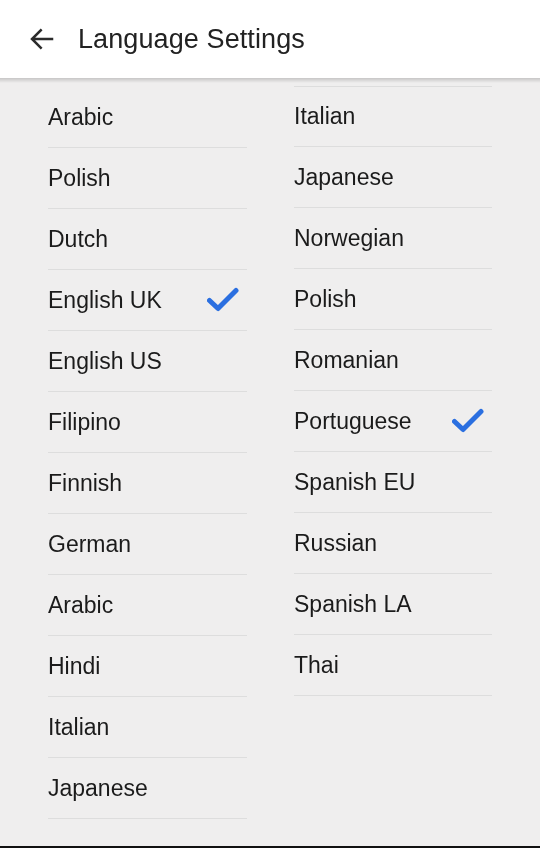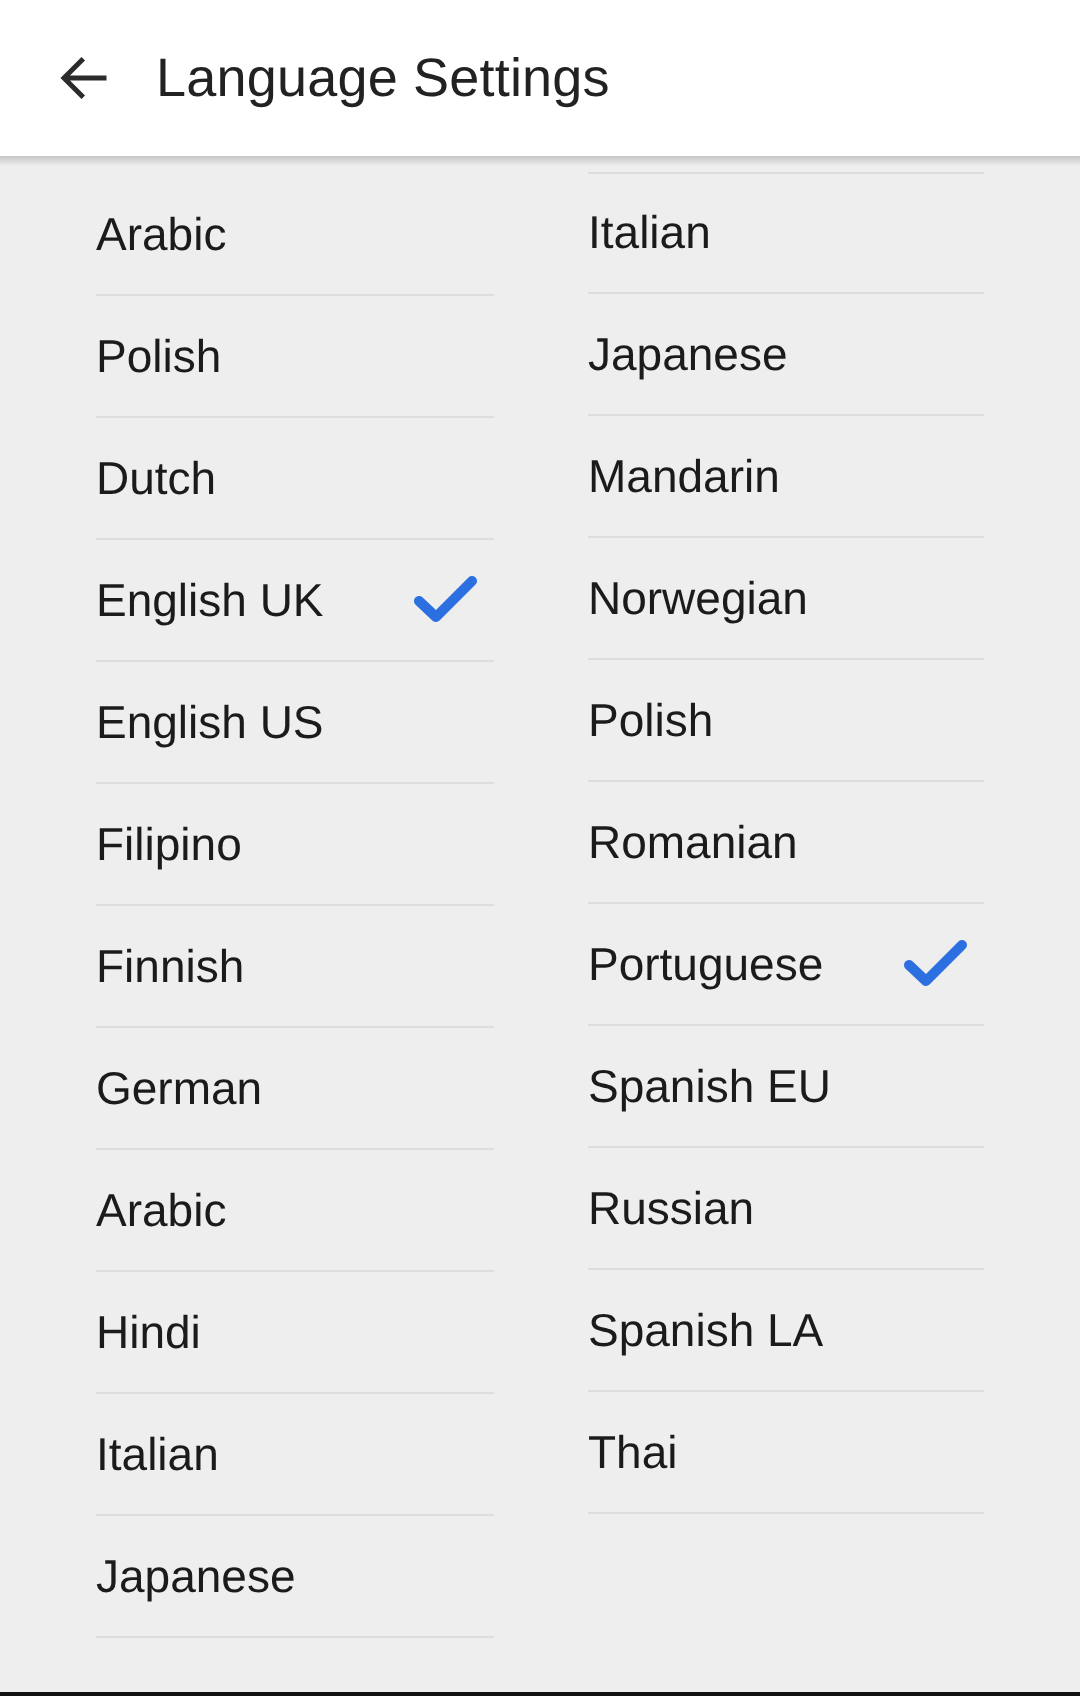--- a/index.html
+++ b/index.html
@@ -255,28 +255,20 @@
         </div>
         <div class="lang-row">
           <span class="lang-label">Japanese</span>
           <span class="check-slot hidden">
             <svg width="32" height="26" viewBox="0 0 32 26" aria-hidden="true">
               <path d="M2.5 13.5 L11 21.5 L29 3.5" fill="none" stroke="#2b6fe0" stroke-width="5" stroke-linecap="round" stroke-linejoin="round"></path>
             </svg>
           </span>
         </div>
         <div class="lang-row">
-          <span class="lang-label">Mandarin</span>
-          <span class="check-slot hidden">
-            <svg width="32" height="26" viewBox="0 0 32 26" aria-hidden="true">
-              <path d="M2.5 13.5 L11 21.5 L29 3.5" fill="none" stroke="#2b6fe0" stroke-width="5" stroke-linecap="round" stroke-linejoin="round"></path>
-            </svg>
-          </span>
-        </div>
-        <div class="lang-row">
           <span class="lang-label">Norwegian</span>
           <span class="check-slot hidden">
             <svg width="32" height="26" viewBox="0 0 32 26" aria-hidden="true">
               <path d="M2.5 13.5 L11 21.5 L29 3.5" fill="none" stroke="#2b6fe0" stroke-width="5" stroke-linecap="round" stroke-linejoin="round"></path>
             </svg>
           </span>
         </div>
         <div class="lang-row">
           <span class="lang-label">Polish</span>
           <span class="check-slot hidden">

